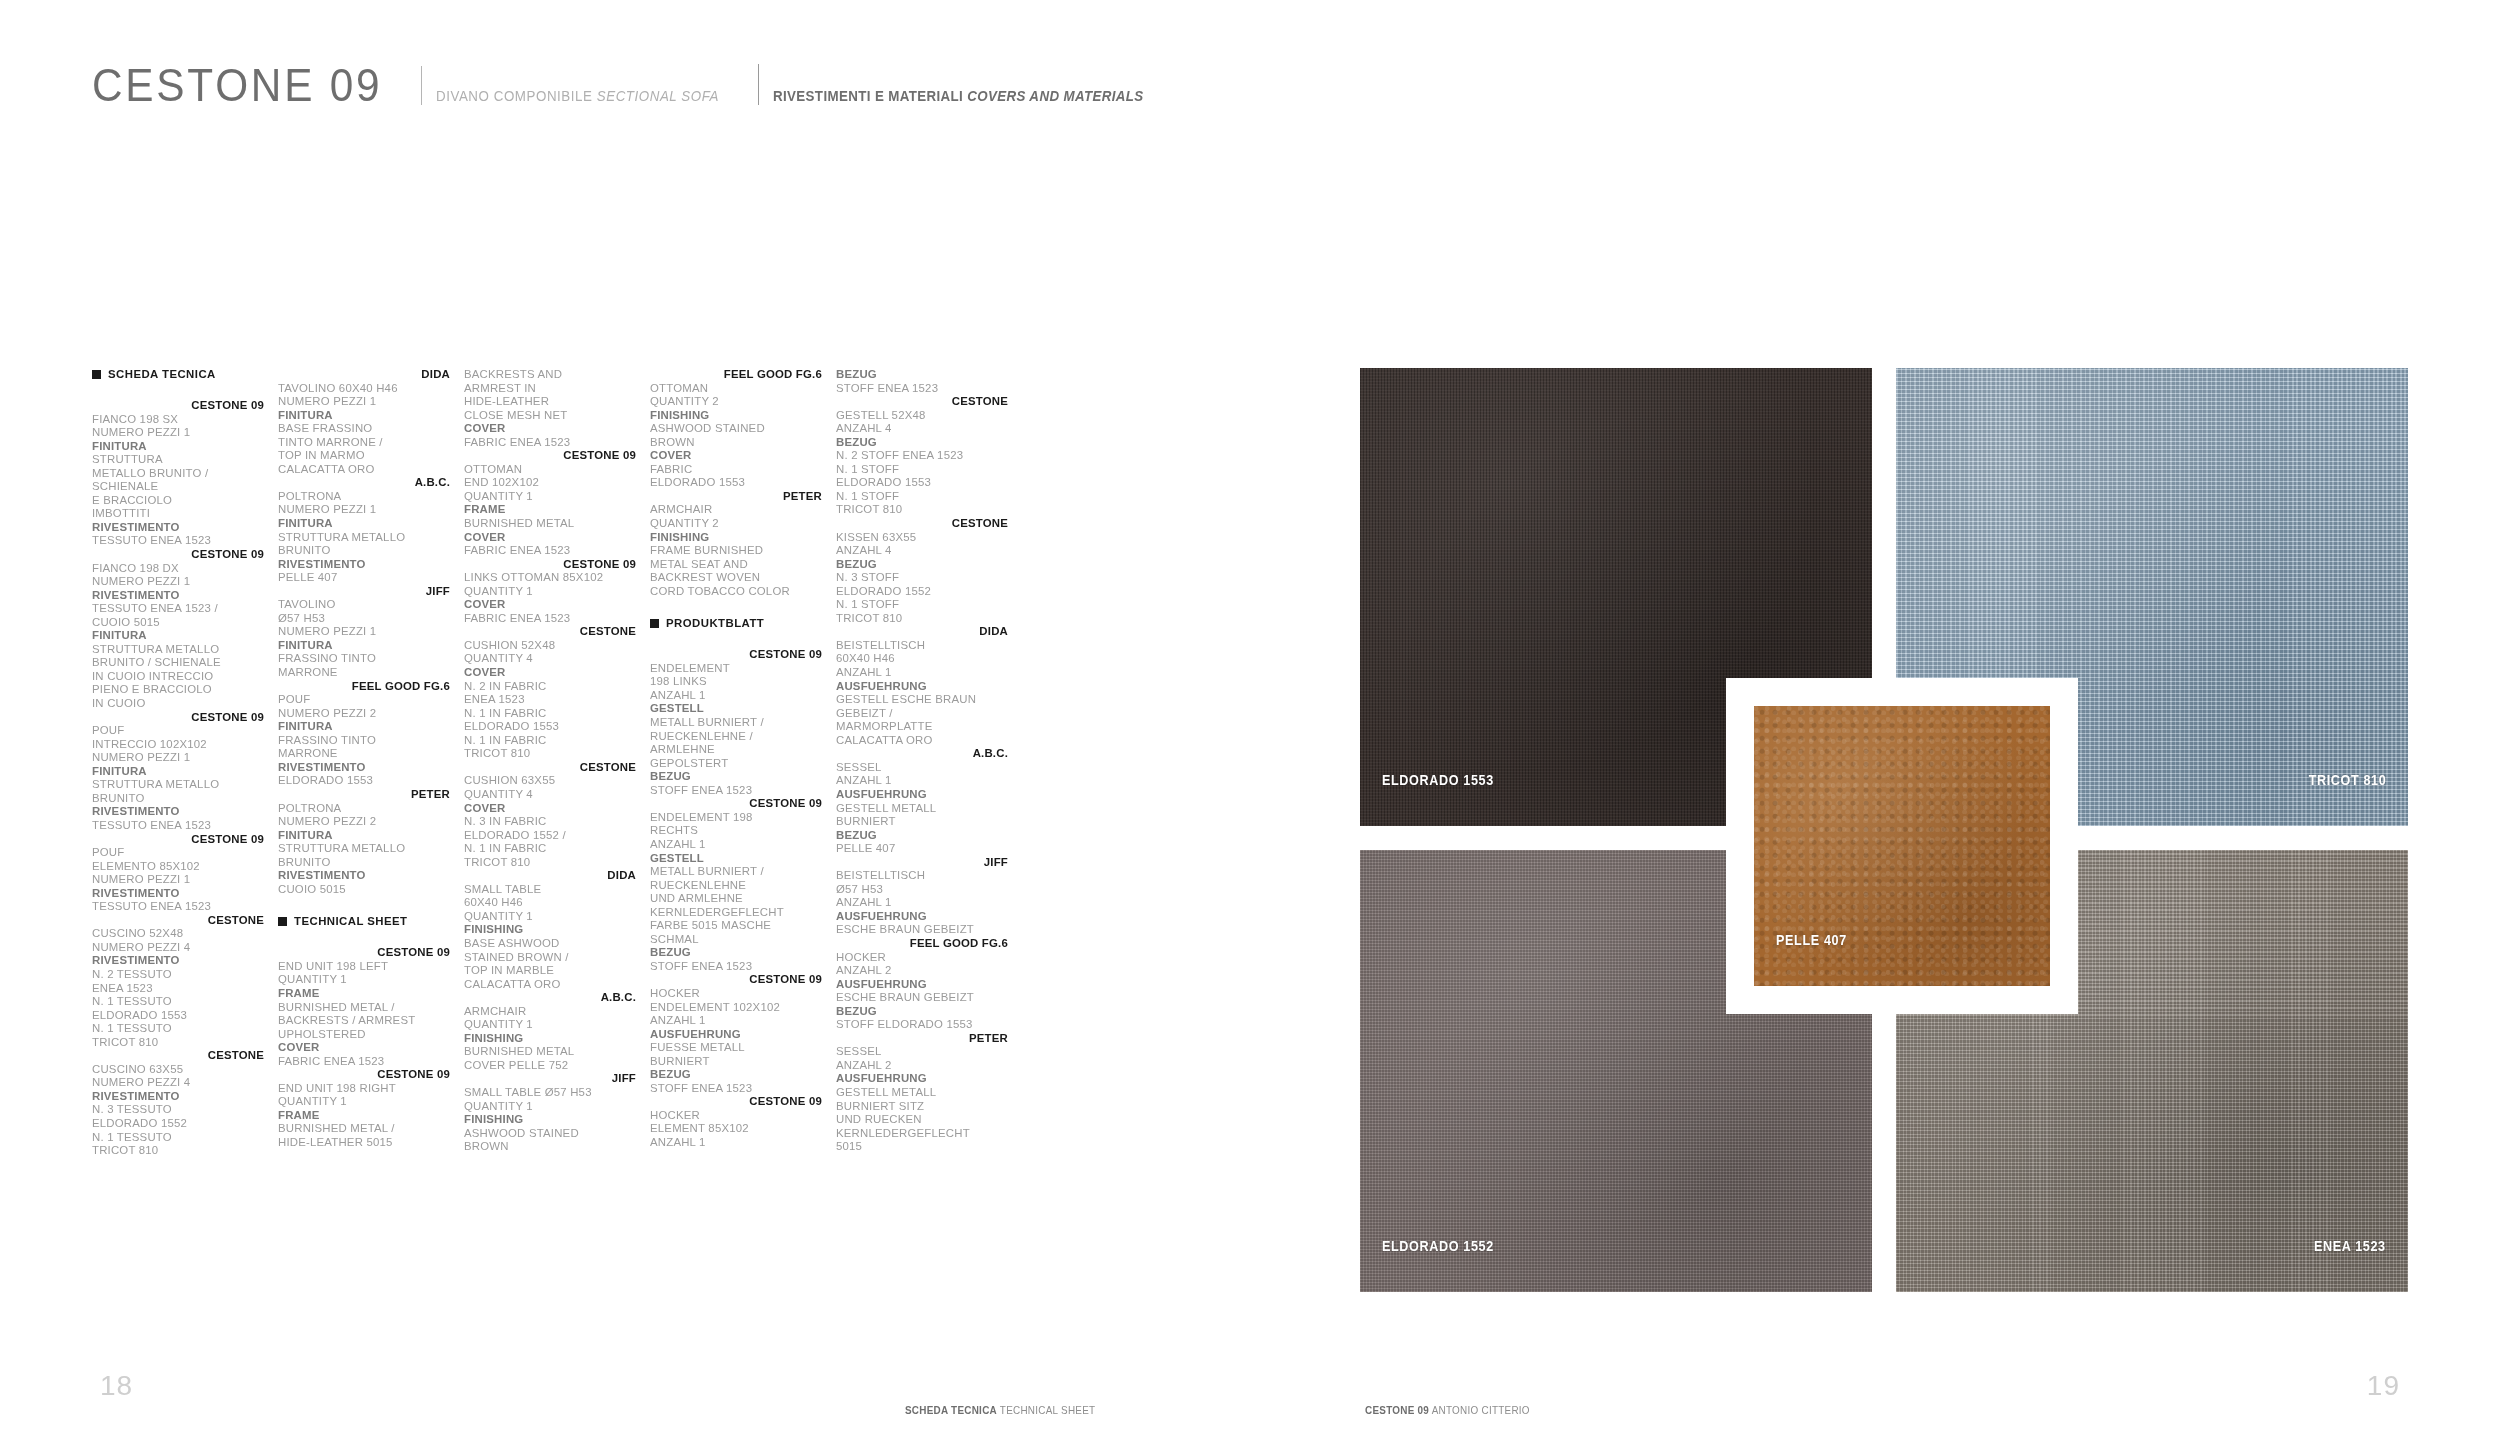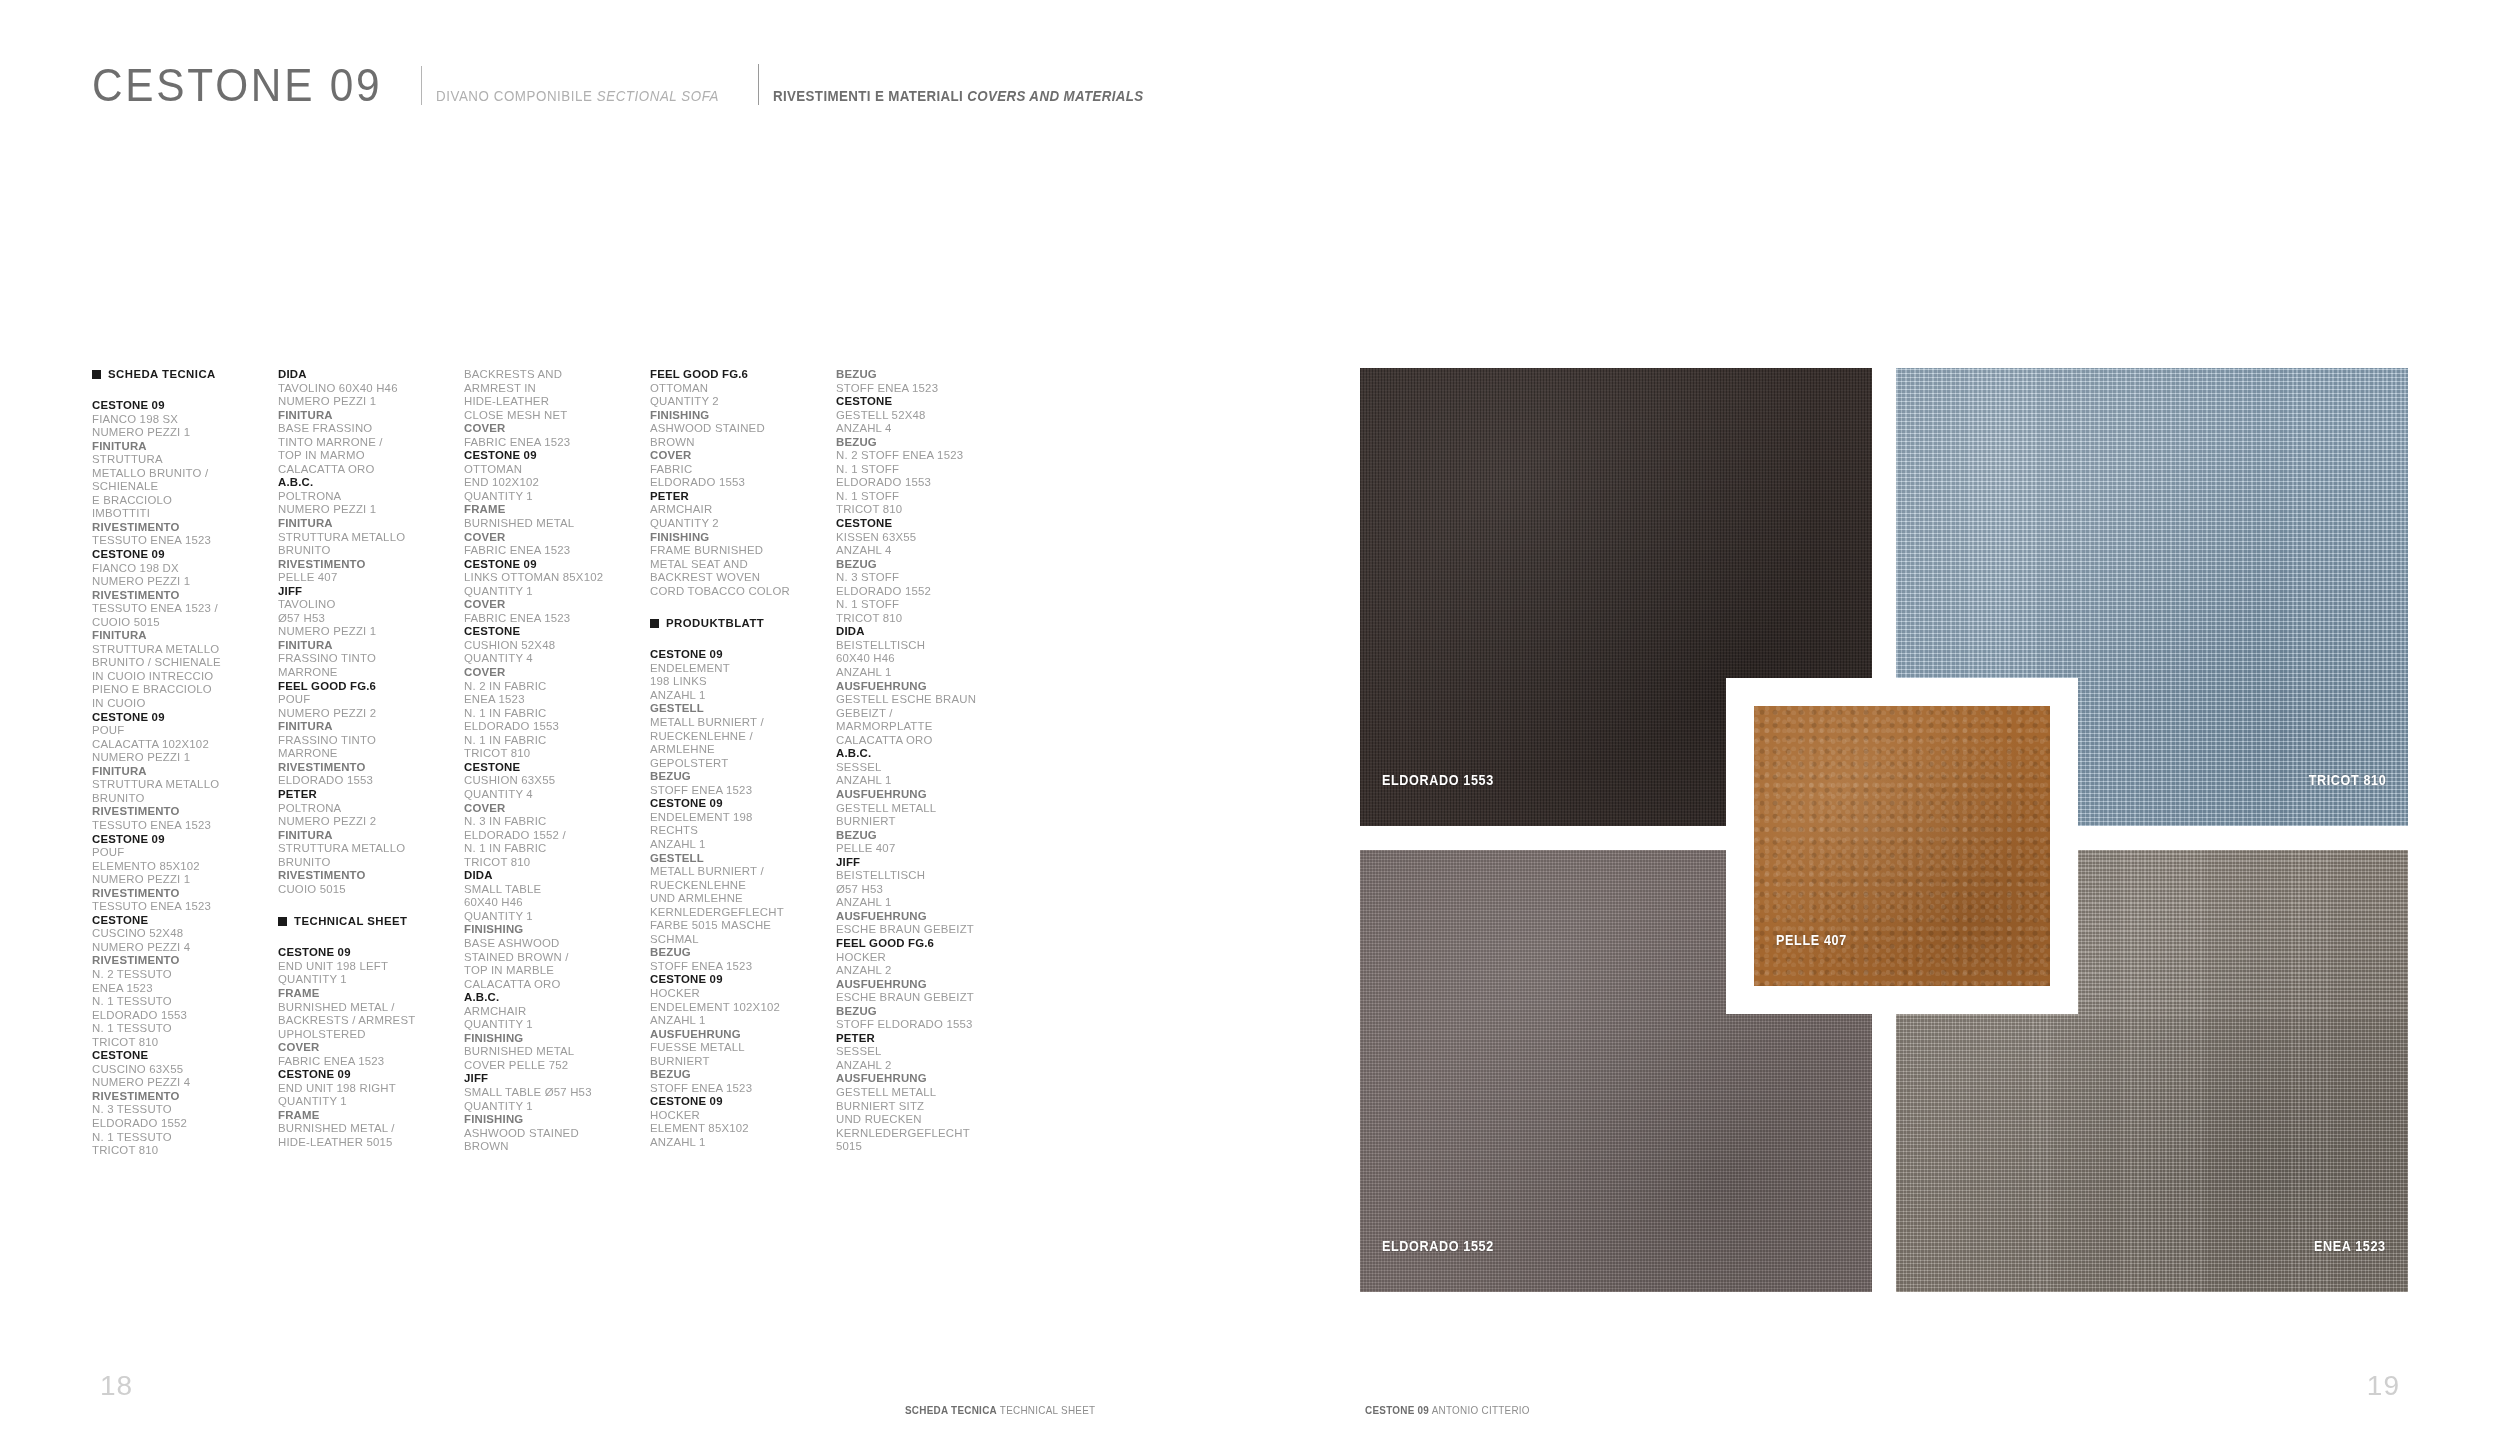--- a/index.html
+++ b/index.html
@@ -52,21 +52,21 @@
   .col { width: 186px; padding-right: 14px; }
   .sect-head {
     font-size: 11.4px; font-weight: bold; color: #1a1a1a;
     letter-spacing: 0.45px; display: flex; align-items: center;
     gap: 7px; margin-bottom: 19px; white-space: nowrap;
   }
   .sq { width: 9px; height: 9px; background: #1a1a1a; display: inline-block; flex: none; }
   .ln { font-size: 11.4px; line-height: 13.55px; color: #9b9b9b;
         letter-spacing: 0.2px; white-space: nowrap; }
   .ln.b { font-weight: bold; color: #7b7b7b; }
-  .ln.bk { font-weight: bold; color: #1a1a1a; }
+  .ln.bk { font-weight: bold; color: #1a1a1a; text-align: right; }
   .spacer { height: 19px; }
 
   
   .swatches { position: absolute; left: 1360px; top: 368px; width: 1048px; height: 924px; }
   .sw { position: absolute; overflow: hidden; }
   .sw-label {
     position: absolute; bottom: 38px; font-size: 14px; font-weight: bold;
     color: #ffffff; letter-spacing: 0.7px; white-space: nowrap;
     transform: scaleX(0.9); text-shadow: 0 0 3px rgba(0,0,0,.35);
   }
@@ -199,21 +199,21 @@
         <div class="ln">TESSUTO ENEA 1523 /</div>
         <div class="ln">CUOIO 5015</div>
         <div class="ln b">FINITURA</div>
         <div class="ln">STRUTTURA METALLO</div>
         <div class="ln">BRUNITO / SCHIENALE</div>
         <div class="ln">IN CUOIO INTRECCIO</div>
         <div class="ln">PIENO E BRACCIOLO</div>
         <div class="ln">IN CUOIO</div>
         <div class="ln bk">CESTONE 09</div>
         <div class="ln">POUF</div>
-        <div class="ln">CALACATTA 102X102</div>
+        <div class="ln">INTRECCIO 102X102</div>
         <div class="ln">NUMERO PEZZI 1</div>
         <div class="ln b">FINITURA</div>
         <div class="ln">STRUTTURA METALLO</div>
         <div class="ln">BRUNITO</div>
         <div class="ln b">RIVESTIMENTO</div>
         <div class="ln">TESSUTO ENEA 1523</div>
         <div class="ln bk">CESTONE 09</div>
         <div class="ln">POUF</div>
         <div class="ln">ELEMENTO 85X102</div>
         <div class="ln">NUMERO PEZZI 1</div>

